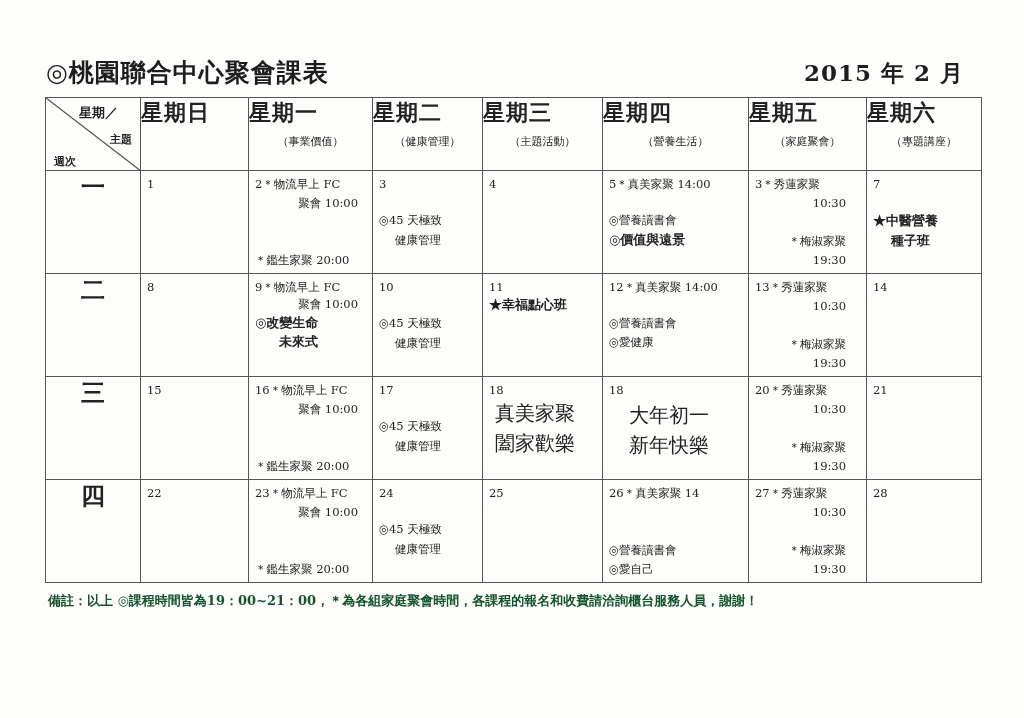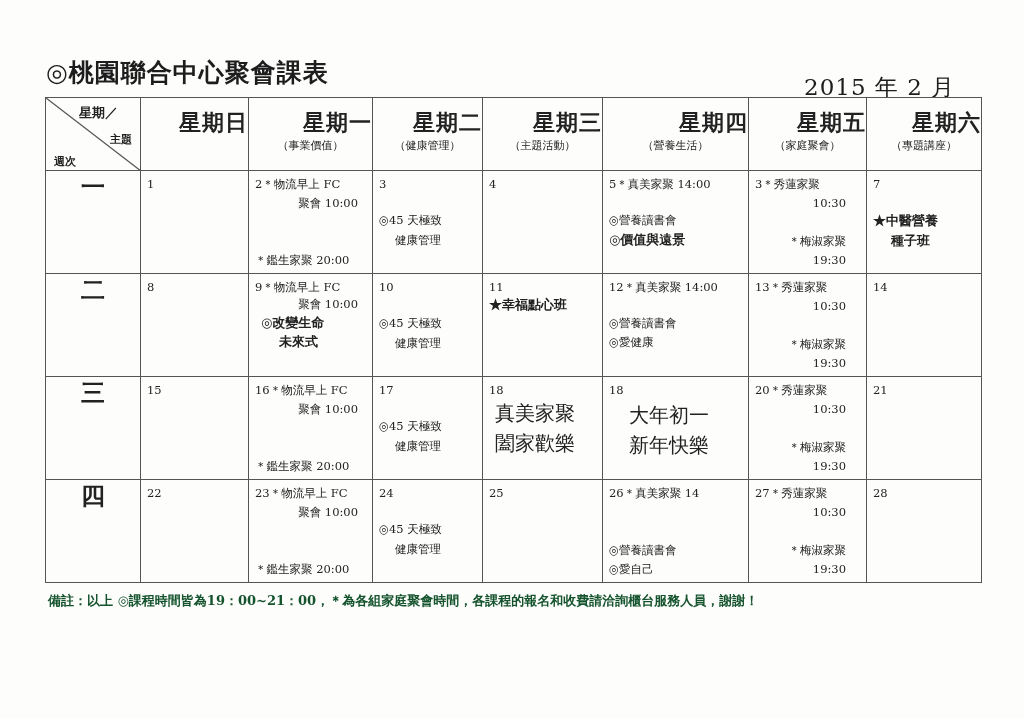--- a/index.html
+++ b/index.html
@@ -1,30 +1,30 @@
 <!DOCTYPE html>
 <html><head>
 <meta charset="utf-8">
 <style>
   html,body{margin:0;padding:0;}
   body{width:1024px;height:718px;background:#fdfdfb;position:relative;overflow:hidden;
        font-family:"DejaVu Serif","Liberation Serif",serif;color:#222;}
   .title-left{position:absolute;left:46px;top:56px;font-size:25px;font-weight:bold;letter-spacing:1px;color:#1d1d1d;}
-  .title-right{position:absolute;left:804px;top:58px;font-size:23px;font-weight:normal;color:#1d1d1d;letter-spacing:1px;margin-top:14px;}
+  .title-right{position:absolute;left:804px;top:58px;font-size:23px;font-weight:bold;color:#1d1d1d;letter-spacing:1px;}
   table.sched{position:absolute;left:45px;top:97px;width:936px;height:484px;border-collapse:collapse;table-layout:fixed;}
   table.sched td, table.sched th{border:1.5px solid #555;padding:0;vertical-align:top;position:relative;}
   table.sched tr.head{height:73px;}
   table.sched tr.week{height:103px;}
   .corner{position:relative;width:100%;height:100%;}
   .corner svg{position:absolute;left:0;top:0;}
   .corner .c-day{position:absolute;right:22px;top:6px;font-size:13px;}
   .corner .c-theme{position:absolute;right:8px;top:34px;font-size:11px;}
   .corner .c-week{position:absolute;left:8px;top:56px;font-size:11px;}
-  th .dname{display:block;text-align:right;font-size:22px;font-weight:bold;margin-top:10px;letter-spacing:1px;}
-  th .dtheme{display:block;text-align:center;font-size:11px;font-weight:normal;}
+  th .dname{display:block;text-align:left;font-size:22px;font-weight:bold;letter-spacing:1px;}
+  th .dtheme{display:block;text-align:center;font-size:11px;font-weight:normal;margin-top:6px;}
   td.wk{vertical-align:middle;text-align:center;font-size:24px;font-weight:bold;}
   .cell{position:relative;width:100%;height:100%;font-size:11.5px;line-height:19px;}
   .cell .ln{position:absolute;white-space:nowrap;}
   .num{left:6px;top:4px;}
   .big{font-size:20px;line-height:28px;}
   .bold{font-weight:bold;font-size:13px;}
   .note{position:absolute;left:48px;top:592px;font-size:13px;font-weight:bold;color:#14532d;white-space:nowrap;}
 </style>
 </head>
 <body>
@@ -139,21 +139,21 @@
     <td class="wk">二</td>
     <td>
           <div class="cell">
             <span class="ln num">8</span>
           </div>
         </td>
     <td>
           <div class="cell">
       <span class="ln" style="left:6px;top:4px">9＊物流早上 FC</span>
       <span class="ln" style="right:14px;top:21px">聚會 10:00</span>
-      <span class="ln bold" style="left:12px;top:39px">◎改變生命</span>
+      <span class="ln bold" style="left:6px;top:39px">◎改變生命</span>
       <span class="ln bold" style="left:30px;top:58px">未來式</span>
     </div>
         </td>
     <td>
           <div class="cell">
       <span class="ln num">10</span>
       <span class="ln" style="left:6px;top:40px">◎45 天極致</span>
       <span class="ln" style="left:22px;top:60px">健康管理</span>
     </div>
         </td>

